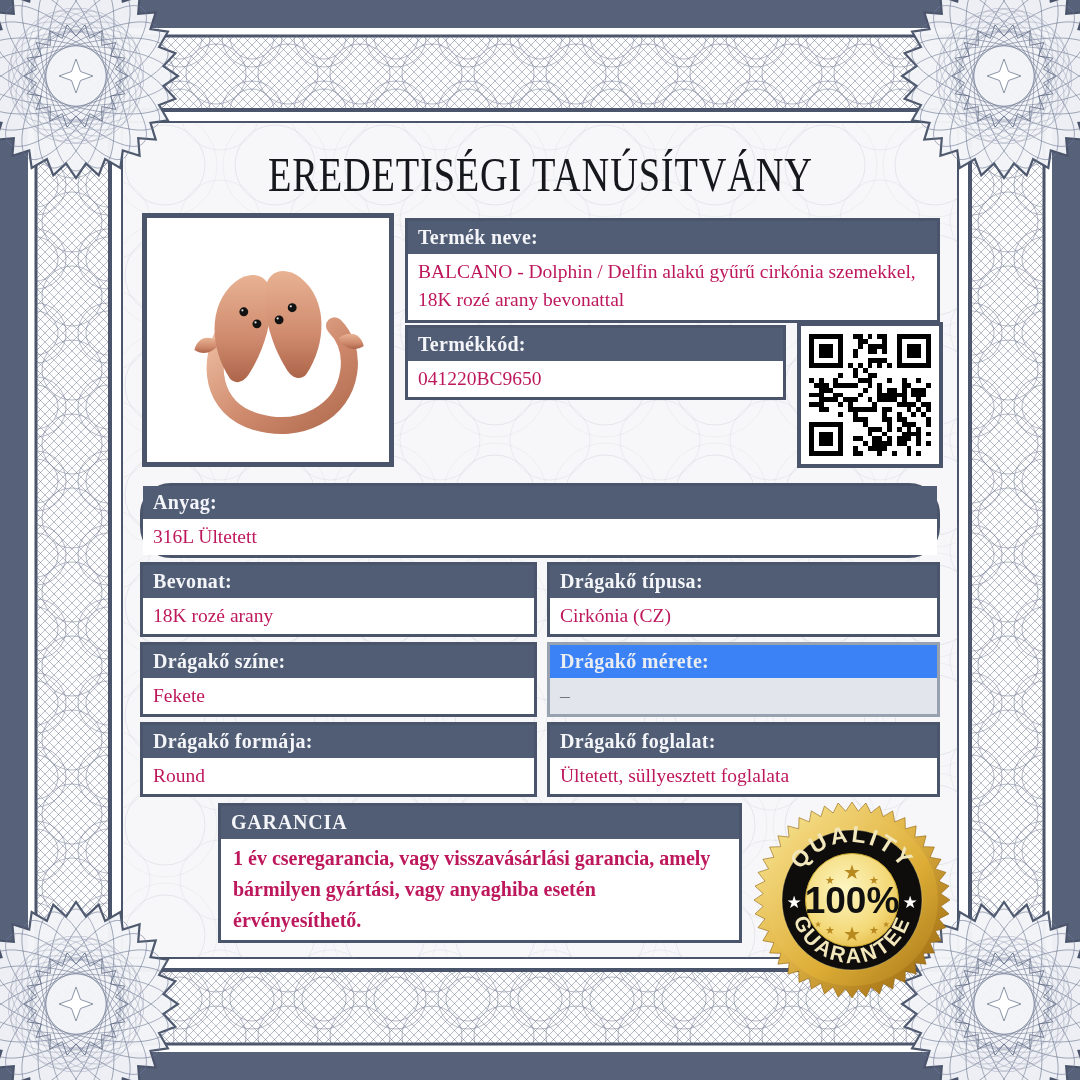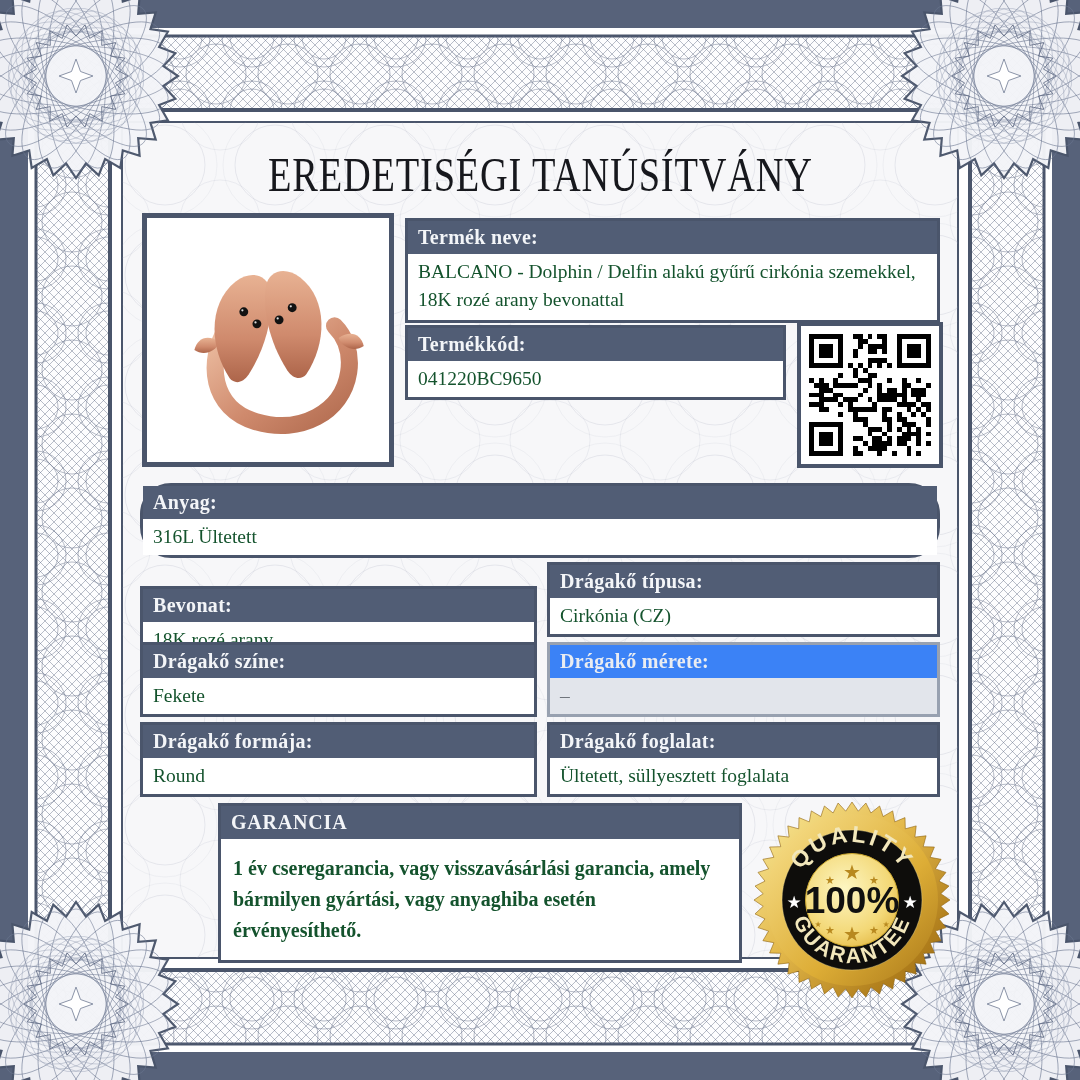--- a/index.html
+++ b/index.html
@@ -7,25 +7,25 @@
           font-family:"Liberation Serif",serif;background:#57627a;}
   #backdrop{position:absolute;left:0;top:0;}
   .title{position:absolute;left:0;right:0;top:147px;text-align:center;
          color:#17181d;font-weight:normal;font-size:48px;letter-spacing:1px;white-space:nowrap;}
   .title span{display:inline-block;transform:scaleX(.8);}
   .photo{position:absolute;left:142px;top:213px;width:252px;height:254px;
          background:#ffffff;border:5px solid #4a556b;box-sizing:border-box;}
   .fb{position:absolute;border:3px solid #4a556b;box-sizing:border-box;background:#fff;}
   .fb-h{background:#515d75;color:#f3f5f8;font-weight:bold;font-size:20px;line-height:25px;
         padding:4px 10px;letter-spacing:.3px;}
-  .fb-v{background:#ffffff;color:#14532d;font-size:19.5px;line-height:1.45;padding:4px 10px;min-height:24px;}
+  .fb-v{background:#ffffff;color:#be185d;font-size:19.5px;line-height:1.45;padding:4px 10px;min-height:24px;}
   .fb.disabled{border-color:#98a1b0;}
   .fb.disabled .fb-h{background:#3b82f6;color:#e9ecf1;}
   .fb.disabled .fb-v{background:#e2e5eb;color:#6b7077;}
-  .garancia .fb-v{font-weight:bold;font-size:20px;line-height:1.55;padding:14px 12px;}
+  .garancia .fb-v{font-weight:bold;font-size:20px;line-height:1.55;padding:4px 12px;}
   .qr-box{position:absolute;left:797px;top:322px;width:146px;height:146px;background:#fff;
           border:4px solid #4a556b;box-sizing:border-box;display:flex;align-items:center;justify-content:center;}
   #badge{position:absolute;left:747px;top:795px;}
 </style>
 </head>
 <body>
 
 <div id="canvas">
 
   <svg id="backdrop" width="1080" height="1080" viewBox="0 0 1080 1080">
@@ -517,21 +517,21 @@
         <rect x="20" y="24" width="1" height="1" fill="#000000"></rect>
         <rect x="22" y="24" width="1" height="1" fill="#000000"></rect>
       </svg>
   </div>
 
   <div class="fb" style="left:140px;top:483px;width:800px;border-radius:31px;">
     <div class="fb-h">Anyag:</div>
     <div class="fb-v">316L Ültetett</div>
   </div>
 
-  <div class="fb" style="left:140px;top:562px;width:397px;margin-top:24px;">
+  <div class="fb" style="left:140px;top:562px;width:397px;">
     <div class="fb-h">Bevonat:</div>
     <div class="fb-v">18K rozé arany</div>
   </div>
   <div class="fb" style="left:547px;top:562px;width:393px;">
     <div class="fb-h">Drágakő típusa:</div>
     <div class="fb-v">Cirkónia (CZ)</div>
   </div>
 
   <div class="fb" style="left:140px;top:642px;width:397px;">
     <div class="fb-h">Drágakő színe:</div>

